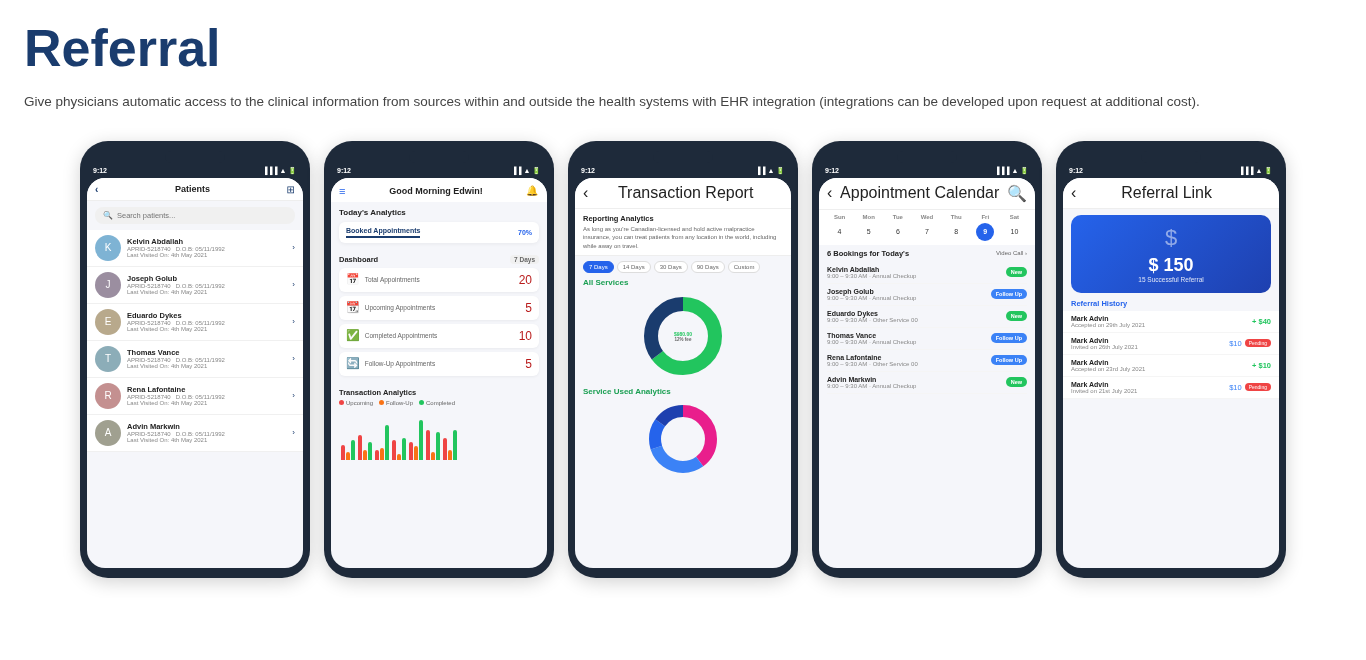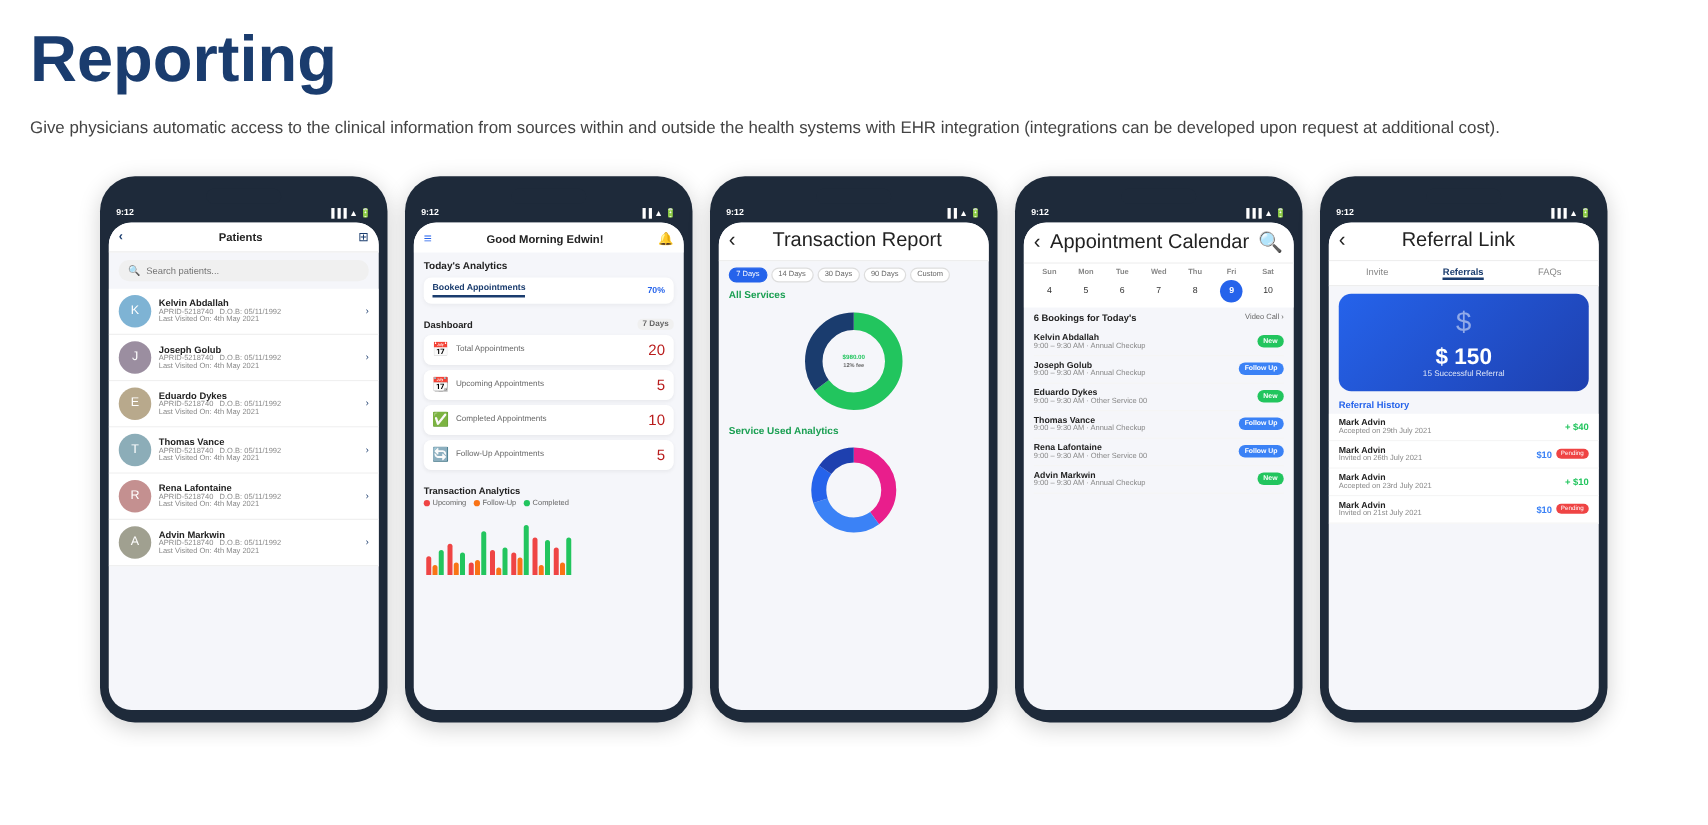--- a/index.html
+++ b/index.html
@@ -312,27 +312,27 @@
       display: flex;
       align-items: center;
       justify-content: space-between;
       padding: 4px 8px;
       border-bottom: 1px solid #f5f5f5;
       background: #fff;
     }
     .ref-person .r-name { font-size: 7px; font-weight: 700; color: #222; }
     .ref-person .r-date { font-size: 6px; color: #888; }
     .ref-amount-pos { font-size: 7.5px; font-weight: 700; color: #22c55e; }
-    .ref-amount-pend { font-size: 7.5px; font-weight: 700; color: #3b82f6; }
+    .ref-amount-pend { font-size: 7.5px; font-weight: 400; color: #3b82f6; }
     .pend-badge { background: #ef4444; color: #fff; font-size: 5px; padding: 1px 4px; border-radius: 6px; margin-left: 3px; }
   </style>
 </head>
 <body>
 
-<h1 class="page-title">Reporting</h1>
+<h1 class="page-title">Referral</h1>
 <p class="page-desc">Give physicians automatic access to the clinical information from sources within and outside the health systems with EHR integration (integrations can be developed upon request at additional cost).</p>
 
 <div class="phones-row">
 
   <div class="phone-wrap">
     <div class="phone">
       <div class="phone-notch"></div>
       <div class="phone-status-bar">
         <span>9:12</span>
         <span>▐▐▐ ▲ 🔋</span>
@@ -530,20 +530,24 @@
       <div class="phone-status-bar">
         <span>9:12</span>
         <span>▐▐ ▲ 🔋</span>
       </div>
       <div class="phone-screen">
         <div class="trans-header">
           <span class="back-icon">‹</span>
           <span class="title">Transaction Report</span>
           <span class="icon-right"> </span>
         </div>
+        <div style="padding: 5px 8px; background:#fff; border-bottom:1px solid #eee;">
+          <div style="font-size:7.5px; font-weight:700; color:#222; margin-bottom:2px;">Reporting Analytics</div>
+          <div style="font-size:6px; color:#666; line-height:1.4;">As long as you're Canadian-licensed and hold active malpractice insurance, you can treat patients from any location in the world, including while away on travel.</div>
+        </div>
         <div class="filter-btns" id="filter-btns">
             <button class="filter-btn active">7 Days</button>
             <button class="filter-btn">14 Days</button>
             <button class="filter-btn">30 Days</button>
             <button class="filter-btn">90 Days</button>
             <button class="filter-btn">Custom</button>
           </div>
         <div class="services-label">All Services</div>
         <div class="donut-chart">
           <svg viewBox="0 0 90 90">
@@ -663,25 +667,20 @@
       <div class="phone-status-bar">
         <span>9:12</span>
         <span>▐▐▐ ▲ 🔋</span>
       </div>
       <div class="phone-screen">
         <div class="referral-header">
           <span class="back-icon">‹</span>
           <span class="title">Referral Link</span>
           <span style="width:14px;"></span>
         </div>
-        <div class="referral-tabs" id="referral-tabs">
-            <span class="ref-tab">Invite</span>
-            <span class="ref-tab active">Referrals</span>
-            <span class="ref-tab">FAQs</span>
-          </div>
         <div class="referral-card">
           <div class="ref-dollar-icon">$</div>
           <div class="ref-amount">$ 150</div>
           <div class="ref-subtitle">15 Successful Referral</div>
         </div>
         <div class="ref-history-title">Referral History</div>
         <div id="referral-history">
             <div class="ref-item">
     <div class="ref-person">
       <div class="r-name">Mark Advin</div>

